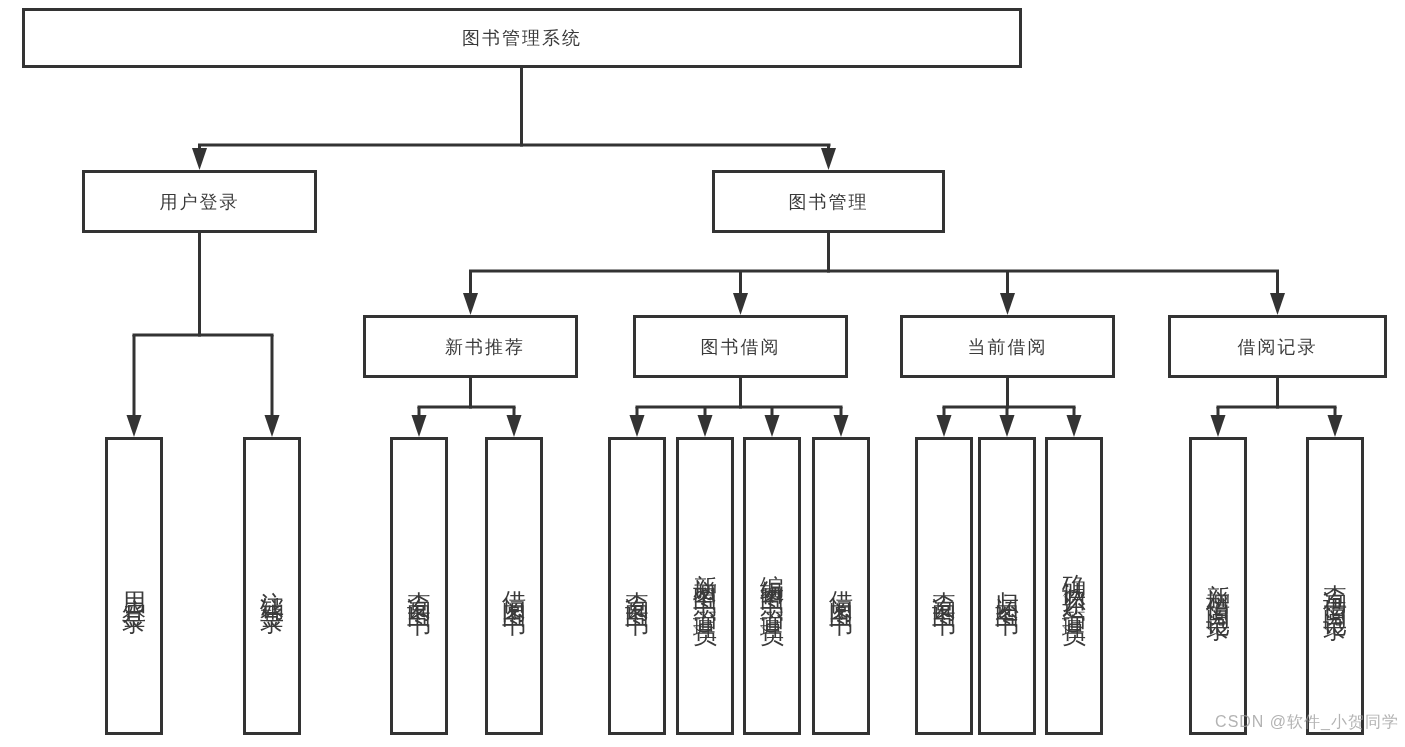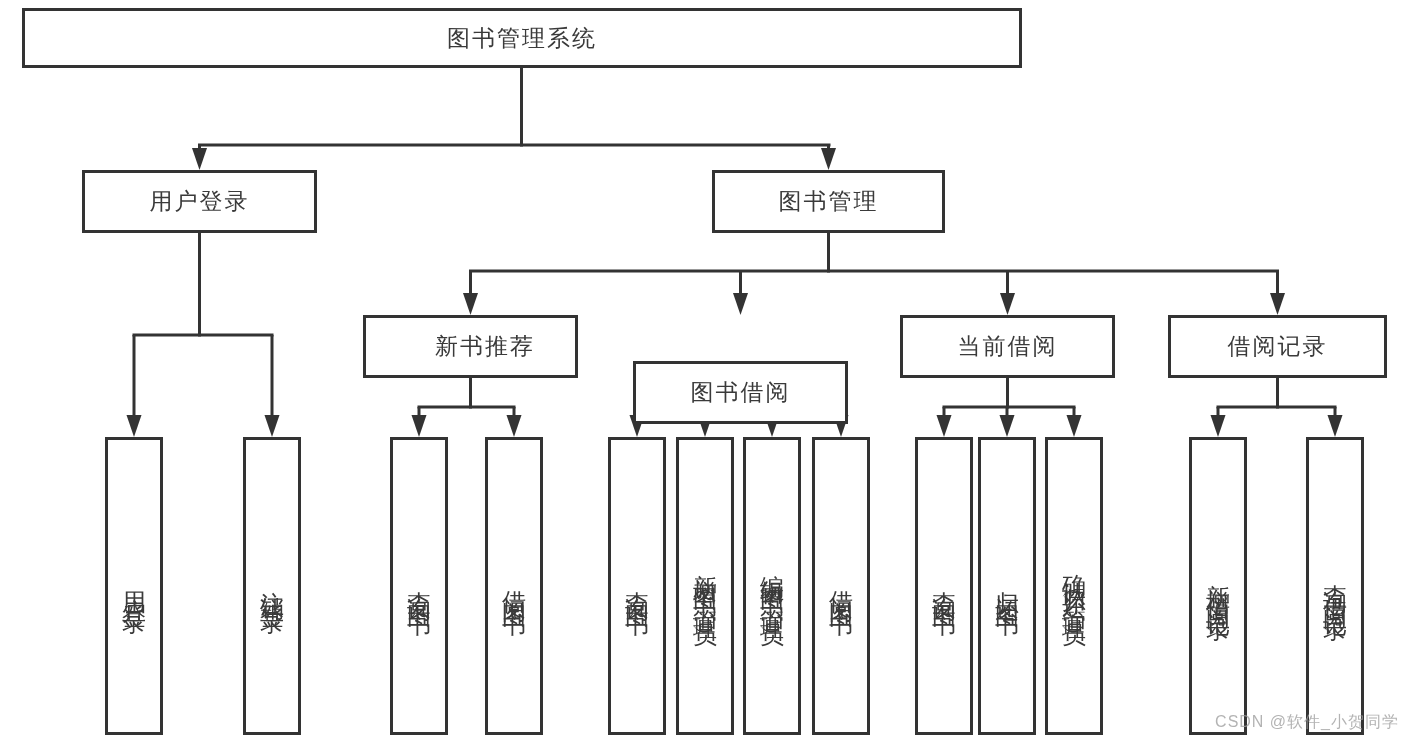--- a/index.html
+++ b/index.html
@@ -18,21 +18,21 @@
     z-index: 1;
   }
   .hbox {
     position: absolute;
     box-sizing: border-box;
     background: #ffffff;
     border: 3px solid #333333;
     display: flex;
     align-items: center;
     justify-content: center;
-    font-size: 23px;
+    font-size: 18px;
     letter-spacing: 2px;
     color: #3a3a3a;
     z-index: 2;
     white-space: nowrap;
   }
   .vbox {
     position: absolute;
     box-sizing: border-box;
     background: #ffffff;
     border: 3px solid #333333;
@@ -144,21 +144,21 @@
       <polygon points="1327.5,415 1342.5,415 1335,437"></polygon>
     </g>
   </svg>
 
   <div class="hbox" style="left:22px; top:8px; width:1000px; height:60px;">图书管理系统</div>
 
   <div class="hbox" style="left:82px; top:170px; width:235px; height:63px;">用户登录</div>
   <div class="hbox" style="left:712px; top:170px; width:233px; height:63px;text-align:center;">图书管理</div>
 
   <div class="hbox" style="left:363px; top:315px; width:215px; height:63px;padding-left:29px;">新书推荐</div>
-  <div class="hbox" style="left:633px; top:315px; width:215px; height:63px;margin-top:46px;">图书借阅</div>
+  <div class="hbox" style="left:633px; top:315px; width:215px; height:63px;">图书借阅</div>
   <div class="hbox" style="left:1168px; top:315px; width:219px; height:63px;">借阅记录</div>
   <div class="hbox" style="left:900px; top:315px; width:215px; height:63px;">当前借阅</div>
 
   <div class="vbox" style="left:105px;">用户登录</div>
   <div class="vbox" style="left:243px;">注销登录</div>
 
   <div class="vbox" style="left:390px;">查询图书</div>
   <div class="vbox" style="left:485px;">借阅图书</div>
 
   <div class="vbox" style="left:608px;">查询图书</div>

